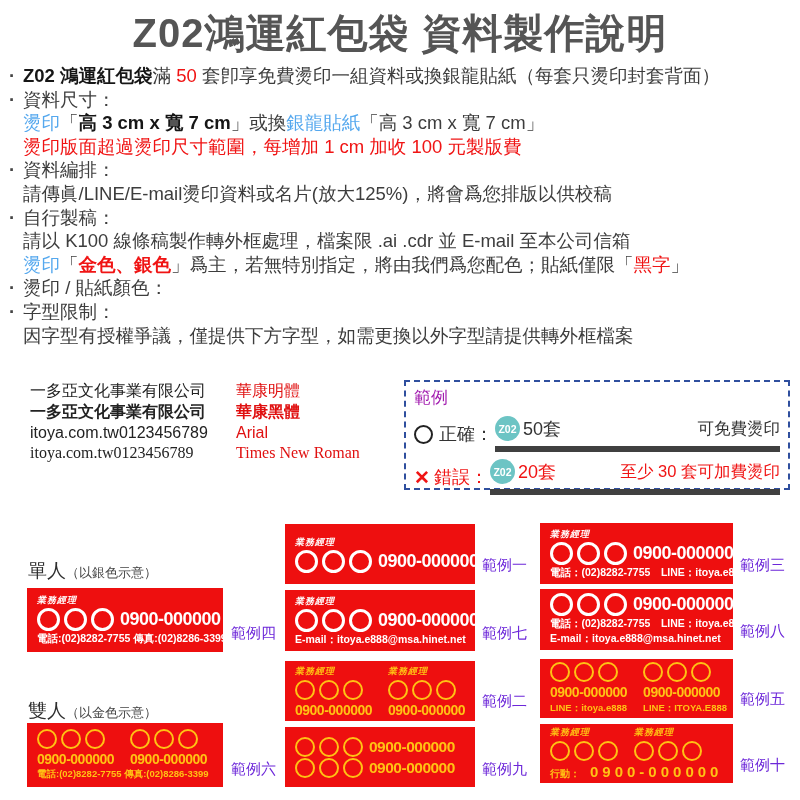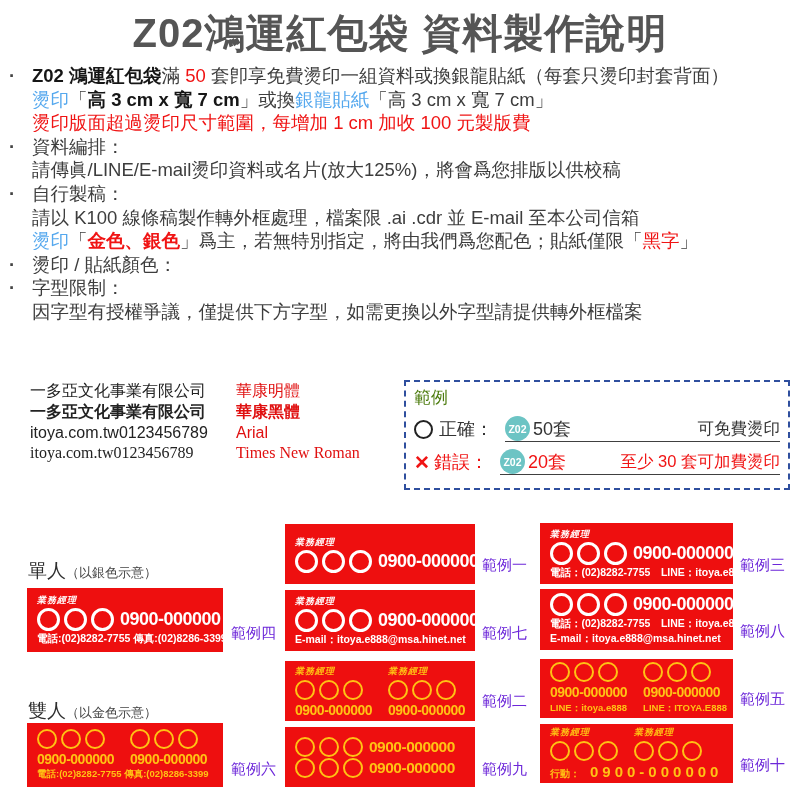--- a/index.html
+++ b/index.html
@@ -15,21 +15,21 @@
   html,body{margin:0;padding:0;}
   body{width:800px;height:800px;background:#ffffff;font-family:"Liberation Sans",sans-serif;}
   .page{position:relative;width:800px;height:800px;background:#fff;overflow:hidden;}
 
   
   .title{position:absolute;top:6px;left:0;width:100%;margin:0;text-align:center;
          font-size:40px;font-weight:bold;color:var(--title-gray);letter-spacing:1px;}
 
   
   .bullets{position:absolute;left:0;top:64px;width:800px;}
-  .line{position:relative;padding-left:32px;font-size:18.5px;line-height:23.6px;
+  .line{position:relative;padding-left:23px;font-size:18.5px;line-height:23.6px;
         color:var(--body-text);white-space:nowrap;}
   .line.dot::before{content:"·";position:absolute;left:9px;top:0;font-weight:bold;color:#444;}
   .s-n{color:var(--body-text);}
   .s-bold{color:#161616;font-weight:bold;}
   .s-red{color:var(--red-text);}
   .s-redbold{color:var(--red-text);font-weight:bold;}
   .s-blue{color:var(--blue-text);}
 
   
   .font-samples{position:absolute;left:30px;top:381px;}
@@ -38,30 +38,30 @@
   .fs-label{font-size:16px;color:#e01010;}
   .f-kai{font-family:"DejaVu Serif",serif;letter-spacing:3px;}
   .f-ming{font-family:"DejaVu Serif",serif;}
   .f-hei{font-family:"DejaVu Sans",sans-serif;font-weight:600;}
   .f-arial{font-family:"Liberation Sans",sans-serif;}
   .f-times{font-family:"Liberation Serif",serif;}
 
   
   .example-box{position:absolute;left:404px;top:380px;width:386px;height:110px;
                box-sizing:border-box;border:2px dashed var(--border-blue);padding:2px 6px;}
-  .ex-title{font-size:17px;color:#4d7c0f;margin:2px 0 0 2px;}
+  .ex-title{font-size:17px;color:#a21caf;margin:2px 0 0 2px;}
   .ex-row{display:flex;align-items:center;margin:7px 2px 0 2px;}
   .mark-circle{width:15px;height:15px;border:2.5px solid #222;border-radius:50%;
                margin-right:6px;flex:none;}
   .mark-cross{color:var(--red-text);font-size:19px;font-weight:bold;margin-right:4px;
               line-height:1;flex:none;}
   .ex-label{font-size:18px;color:#333;flex:none;}
   .bad .ex-label{color:var(--red-text);}
-  .ex-rest{flex:1;display:flex;align-items:center;border-bottom:1px solid #404040;
-           margin-left:12px;min-width:0;}
+  .ex-rest{flex:1;display:flex;align-items:center;border-bottom:6px solid #404040;
+           padding-bottom:5px;margin-left:2px;min-width:0;}
   .badge{width:25px;height:25px;border-radius:50%;background:var(--badge);color:#fff;
          font-size:10.5px;font-weight:bold;display:flex;align-items:center;
          justify-content:center;flex:none;}
   .ex-qty{font-size:18px;color:#333;margin-left:3px;}
   .bad .ex-qty{color:var(--red-text);}
   .ex-note{margin-left:auto;font-size:16.5px;color:#333;}
   .bad .ex-note{color:var(--red-text);}
 
   
   .group-label{position:absolute;color:#333;white-space:nowrap;}
@@ -118,20 +118,21 @@
   .cappos-ex10{left:740px;top:756px;}
 </style>
 </head>
 <body>
 
 <div class="page">
   <h1 class="title">Z02鴻運紅包袋 資料製作說明</h1>
 
   <div class="bullets" id="bullets">
       <div class="line dot"><span class="s-bold">Z02 鴻運紅包袋</span><span class="s-n">滿 </span><span class="s-red">50</span><span class="s-n"> 套卽享免費燙印一組資料或換銀龍貼紙（每套只燙印封套背面）</span></div>
+      <div class="line dot"><span class="s-n">資料尺寸：</span></div>
       <div class="line"><span class="s-blue">燙印</span><span class="s-n">「</span><span class="s-bold">高 3 cm x 寬 7 cm</span><span class="s-n">」或換</span><span class="s-blue">銀龍貼紙</span><span class="s-n">「高 3 cm x 寬 7 cm」</span></div>
       <div class="line"><span class="s-red">燙印版面超過燙印尺寸範圍，每增加 1 cm 加收 100 元製版費</span></div>
       <div class="line dot"><span class="s-n">資料編排：</span></div>
       <div class="line"><span class="s-n">請傳眞/LINE/E-mail燙印資料或名片(放大125%)，將會爲您排版以供校稿</span></div>
       <div class="line dot"><span class="s-n">自行製稿：</span></div>
       <div class="line"><span class="s-n">請以 K100 線條稿製作轉外框處理，檔案限 .ai .cdr 並 E-mail 至本公司信箱</span></div>
       <div class="line"><span class="s-blue">燙印</span><span class="s-n">「</span><span class="s-redbold">金色、銀色</span><span class="s-n">」爲主，若無特別指定，將由我們爲您配色；貼紙僅限「</span><span class="s-red">黑字</span><span class="s-n">」</span></div>
       <div class="line dot"><span class="s-n">燙印 / 貼紙顏色：</span></div>
       <div class="line dot"><span class="s-n">字型限制：</span></div>
       <div class="line"><span class="s-n">因字型有授權爭議，僅提供下方字型，如需更換以外字型請提供轉外框檔案</span></div>

